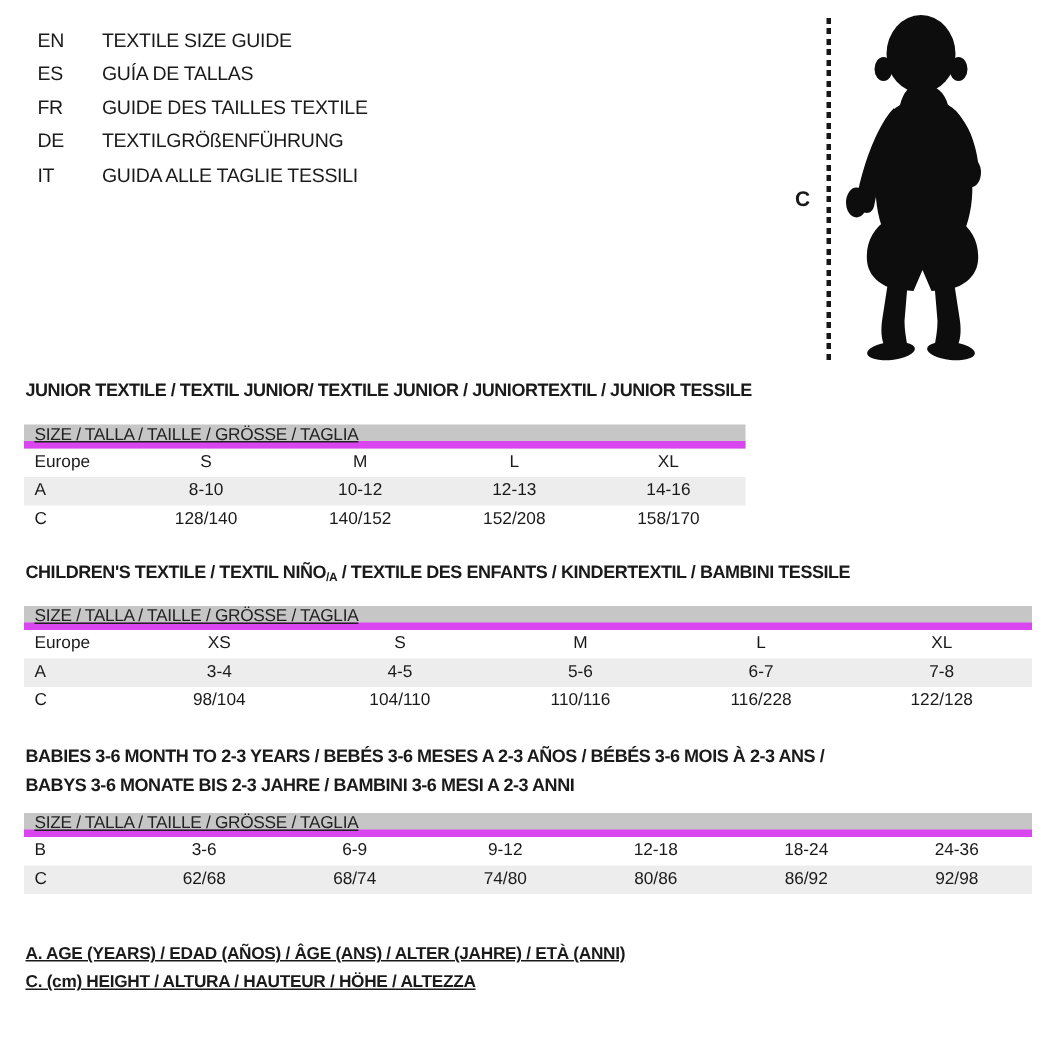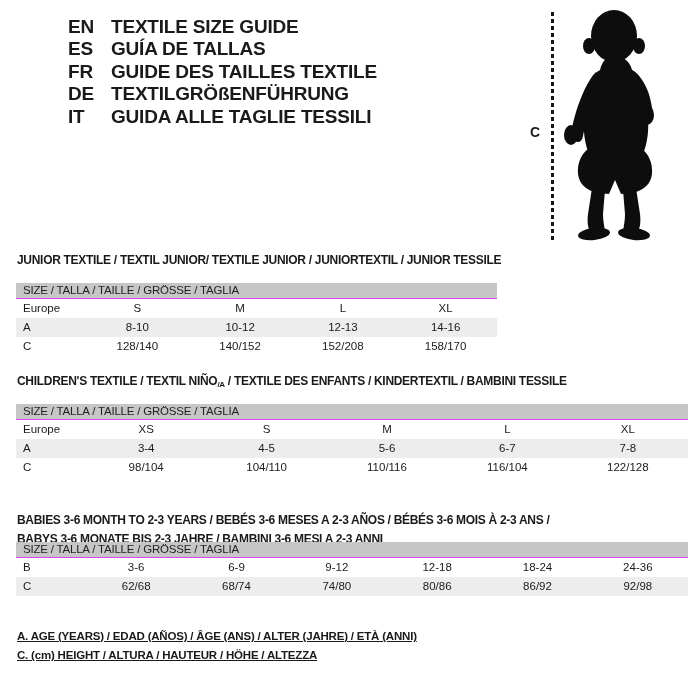--- a/index.html
+++ b/index.html
@@ -2,46 +2,46 @@
 <html><head>
 <meta charset="utf-8">
 <style>
   html,body { margin:0; padding:0; background:#fff; }
   .canvas {
     position:relative; width:700px; height:700px; background:#ffffff;
     font-family:"Liberation Sans", sans-serif; color:#1a1a1a; overflow:hidden;
   }
 
   
-  .lang-list { position:absolute; left:25px; top:16px; font-weight:bold;
-               font-size:19px; letter-spacing:-0.2px; line-height:22.4px;margin-left:43px; }
+  .lang-list { position:absolute; left:25px; top:16px; font-weight:normal;
+               font-size:13px; letter-spacing:-0.2px; line-height:22.4px; }
   .lang-row  { white-space:nowrap; }
   .lang-code { display:inline-block; width:43px; }
 
   
   .meas-line { position:absolute; left:551px; top:12px; width:3px; height:229px;
                background:repeating-linear-gradient(#161616 0 4px, transparent 4px 7px); }
   .meas-label { position:absolute; left:530px; top:124px; font-weight:bold; font-size:14px; }
   .silhouette { position:absolute; left:562px; top:8px; }
 
   
   .sec-title { position:absolute; left:17px; font-weight:bold; font-size:12px;
                letter-spacing:-0.3px; white-space:nowrap; line-height:13px; }
   .t1-title { top:254px; }
   .t2-title { top:375px; }
-  .t3-title { top:495px; line-height:19px;margin-top:16px; }
+  .t3-title { top:495px; line-height:19px; }
   .sub-txt  { font-size:8px; position:relative; top:2px; }
 
   
   .size-table { position:absolute; left:16px; font-size:11.5px; }
   .t1 { top:283px; } .t2 { top:404px; } .t3 { top:542px; }
   .w1 { width:481px; } .w2 { width:672px; }
   .st-header { height:16px; line-height:15px; background:#c6c6c6; padding-left:7px;
-               color:#222; box-sizing:border-box; border-bottom:1px solid #d946ef;
-               letter-spacing:-0.2px; }
+               color:#222; box-sizing:border-box; border-bottom:5px solid #d946ef;
+               letter-spacing:-0.2px;text-decoration:underline; }
   .st-row { display:grid; height:19px; line-height:19px; align-items:center; }
   .cols4 { grid-template-columns:70px repeat(4,1fr); }
   .cols5 { grid-template-columns:70px repeat(5,1fr); }
   .cols6 { grid-template-columns:70px repeat(6,1fr); }
   .st-row > div { text-align:center; }
   .st-row > div:first-child { text-align:left; padding-left:7px; }
   .alt { background:#ededed; }
 
   
   .notes { position:absolute; left:17px; top:627px; font-weight:bold;
@@ -133,21 +133,21 @@
       <div>4-5</div>
       <div>5-6</div>
       <div>6-7</div>
       <div>7-8</div>
     </div>
     <div class="st-row cols5">
       <div>C</div>
       <div>98/104</div>
       <div>104/110</div>
       <div>110/116</div>
-      <div>116/104</div>
+      <div>116/228</div>
       <div>122/128</div>
     </div>
   </div>
 
   <div class="sec-title t3-title">
     <div>BABIES 3-6 MONTH TO 2-3 YEARS / BEBÉS 3-6 MESES A 2-3 AÑOS / BÉBÉS 3-6 MOIS À 2-3 ANS /</div>
     <div>BABYS 3-6 MONATE BIS 2-3 JAHRE / BAMBINI 3-6 MESI A 2-3 ANNI</div>
   </div>
   <div class="size-table t3 w2">
     <div class="st-header">SIZE / TALLA / TAILLE / GRÖSSE / TAGLIA</div>

